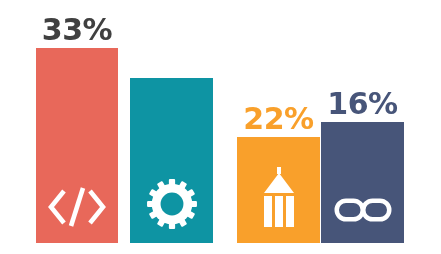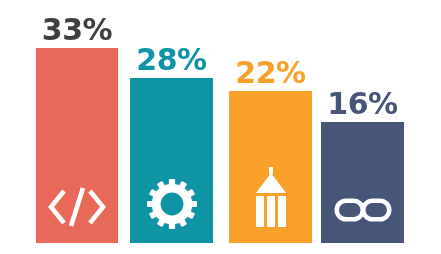--- a/index.html
+++ b/index.html
@@ -62,21 +62,20 @@
         <svg width="60" height="44" viewBox="0 0 60 44" fill="none" stroke="#FFFFFF" stroke-width="4.6" stroke-linecap="butt" stroke-linejoin="miter">
           <polyline points="17,6 4,22 17,38"></polyline>
           <line x1="36" y1="3" x2="24" y2="41"></line>
           <polyline points="43,6 56,22 43,38"></polyline>
         </svg>
       </span>
     </div>
   </div>
 
   <div class="bar-group" style="left:130px; width:83px; height:165px;">
-    <div class="bar-value" style="color:#0E94A3;">28%</div>
     <div class="bar-rect" style="background:#0E94A3;">
       <span class="bar-icon" style="bottom:13px;">
         <svg width="52" height="52" viewBox="0 0 100 100">
           <g fill="#FFFFFF">
             <circle cx="50" cy="50" r="39"></circle>
             <g id="teeth">
               <rect x="44" y="2" width="12" height="16" rx="2"></rect>
               <rect x="44" y="2" width="12" height="16" rx="2" transform="rotate(30 50 50)"></rect>
               <rect x="44" y="2" width="12" height="16" rx="2" transform="rotate(60 50 50)"></rect>
               <rect x="44" y="2" width="12" height="16" rx="2" transform="rotate(90 50 50)"></rect>
@@ -89,21 +88,21 @@
               <rect x="44" y="2" width="12" height="16" rx="2" transform="rotate(300 50 50)"></rect>
               <rect x="44" y="2" width="12" height="16" rx="2" transform="rotate(330 50 50)"></rect>
             </g>
           </g>
           <circle cx="50" cy="50" r="22" fill="#0E94A3"></circle>
         </svg>
       </span>
     </div>
   </div>
 
-  <div class="bar-group" style="left:229px; width:83px; height:152px;">
+  <div class="bar-group" style="left:237px; width:83px; height:106px;">
     <div class="bar-value" style="color:#F9A02B;">22%</div>
     <div class="bar-rect" style="background:#F9A02B;">
       <span class="bar-icon" style="bottom:14px;">
         <svg width="34" height="62" viewBox="0 0 34 62">
           <g fill="#FFFFFF">
             <rect x="15" y="0" width="4" height="7"></rect>
             <path d="M17 6 L32 26 L2 26 Z"></path>
             <rect x="2" y="29" width="8" height="31"></rect>
             <rect x="13" y="29" width="8" height="31"></rect>
             <rect x="24" y="29" width="8" height="31"></rect>

